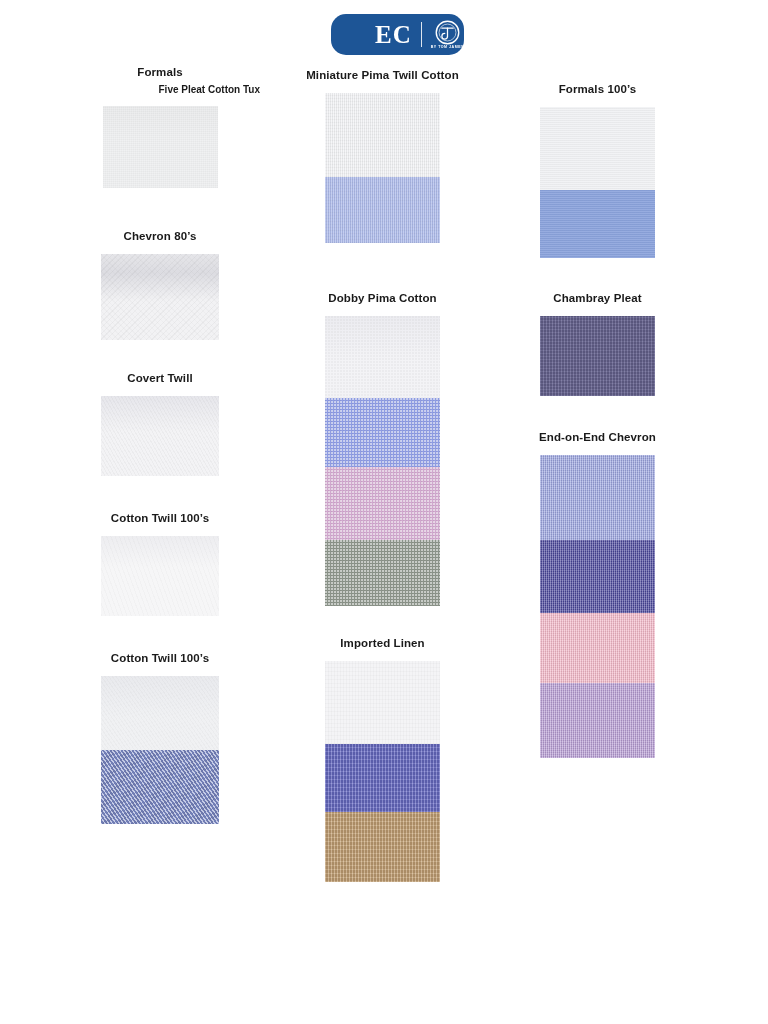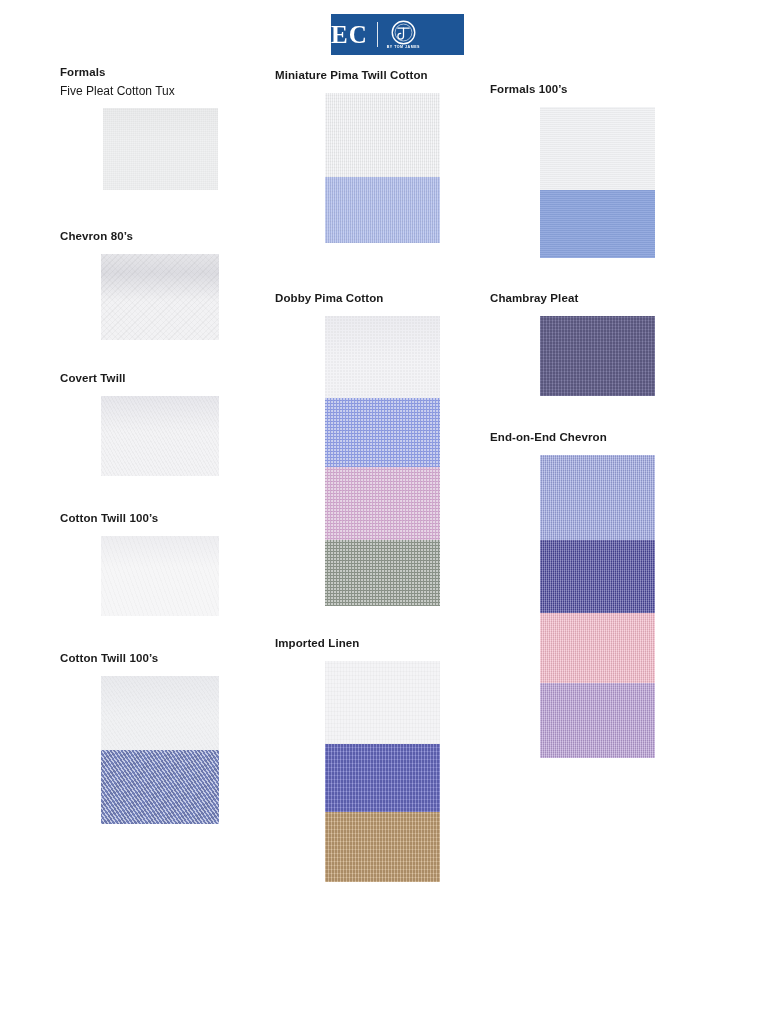--- a/index.html
+++ b/index.html
@@ -13,21 +13,21 @@
     overflow: hidden;
   }
 
   .page { position: relative; width: 768px; height: 1024px; background:#fff; }
 
   
   .logo-wrap {
     position: absolute; left: 331px; top: 14px;
     width: 133px; height: 41px;
     background: #1d5596;
-    display: flex; align-items: center; justify-content: flex-start;
+    display: flex; align-items: center; justify-content: flex-end; border-radius: 15px;
   }
   .logo-inner { display: flex; align-items: center; gap: 9px; }
   .logo-ec {
     color: #ffffff;
     font-family: "Liberation Serif", serif;
     font-size: 25px; font-weight: 700; letter-spacing: 1px;
     line-height: 1;
   }
   .logo-div { width: 1px; height: 25px; background: #ffffff; opacity: .85; }
   .logo-mark { display: flex; flex-direction: column; align-items: center; gap: 1px; }
@@ -39,26 +39,26 @@
 
   
   .col { position: absolute; top: 0; }
   .col-left   { left: 60px;  width: 200px; }
   .col-mid    { left: 275px; width: 215px; }
   .col-right  { left: 490px; width: 215px; }
 
   .group { position: absolute; width: 100%; }
 
   .group-title {
-    font-size: 11.5px; font-weight: 700;
+    text-align: center; font-size: 11.5px; font-weight: 700;
     color: #1a1a1a; line-height: 1.2; letter-spacing: .1px;
     margin: 0; white-space: nowrap;
   }
   .group-sub {
-    text-align: left; font-size: 12px; font-weight: 400;
+    text-align: right; font-size: 10px; font-weight: 700;
     color: #1a1a1a; margin-top: 4px; line-height: 1.2;
   }
 
   .stack { position: relative; margin: 0 auto; }
 
   .swatch { position: relative; width: 100%; overflow: hidden; }
   .swatch .tex {
     position: absolute; inset: 0;
   }
 </style>

